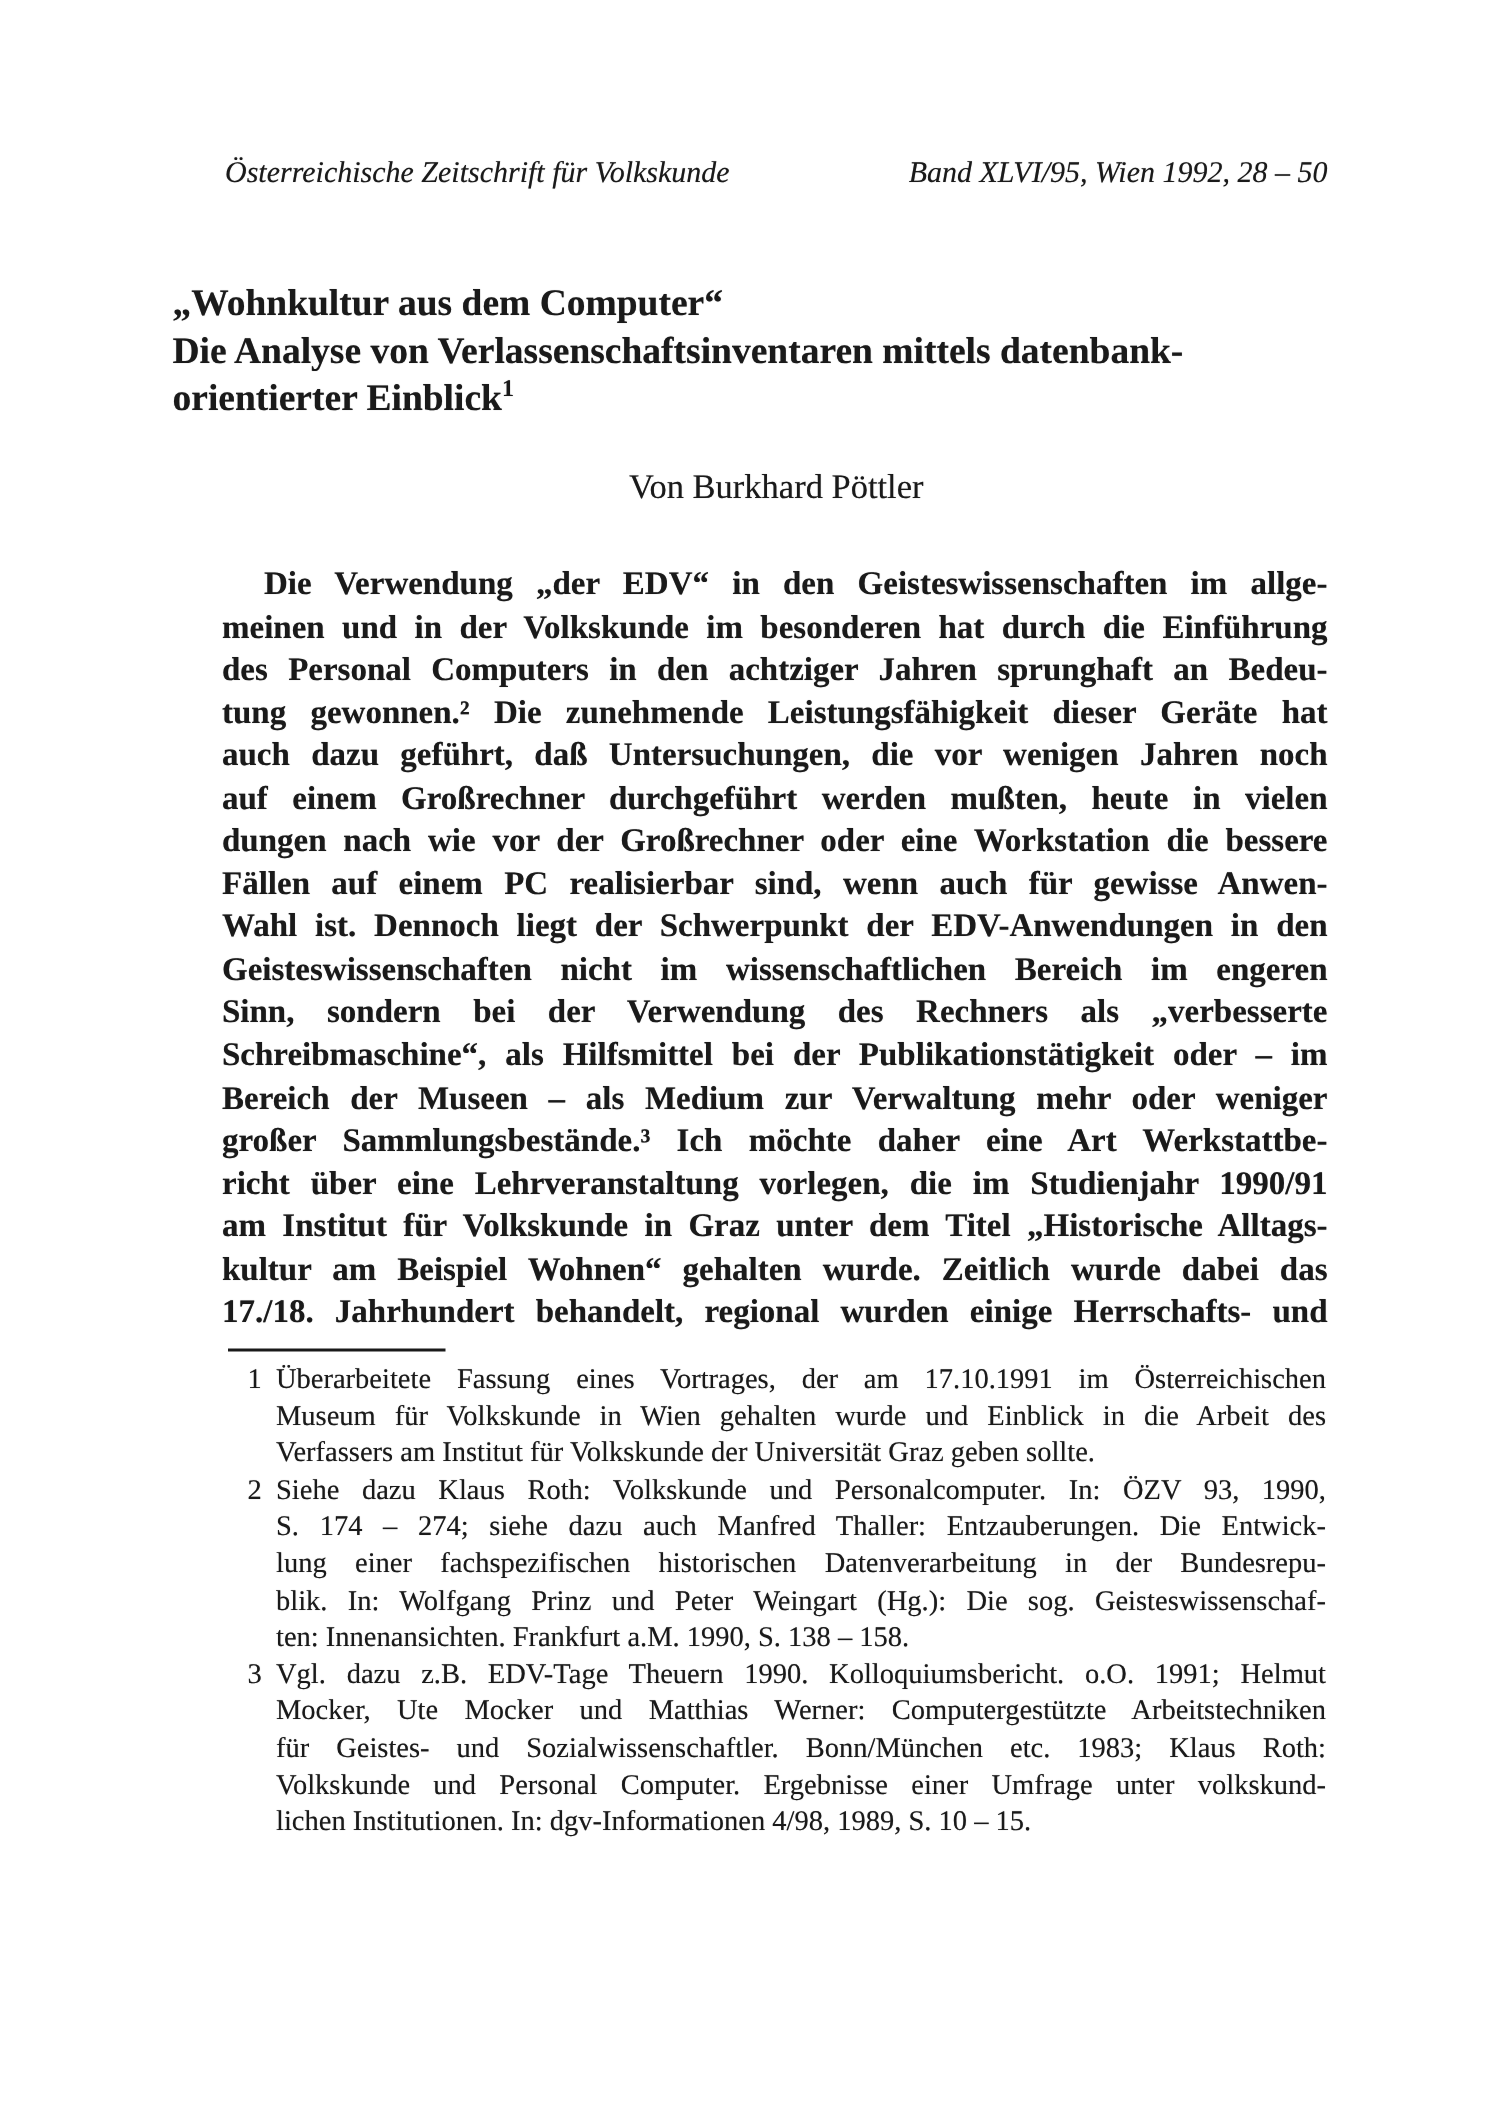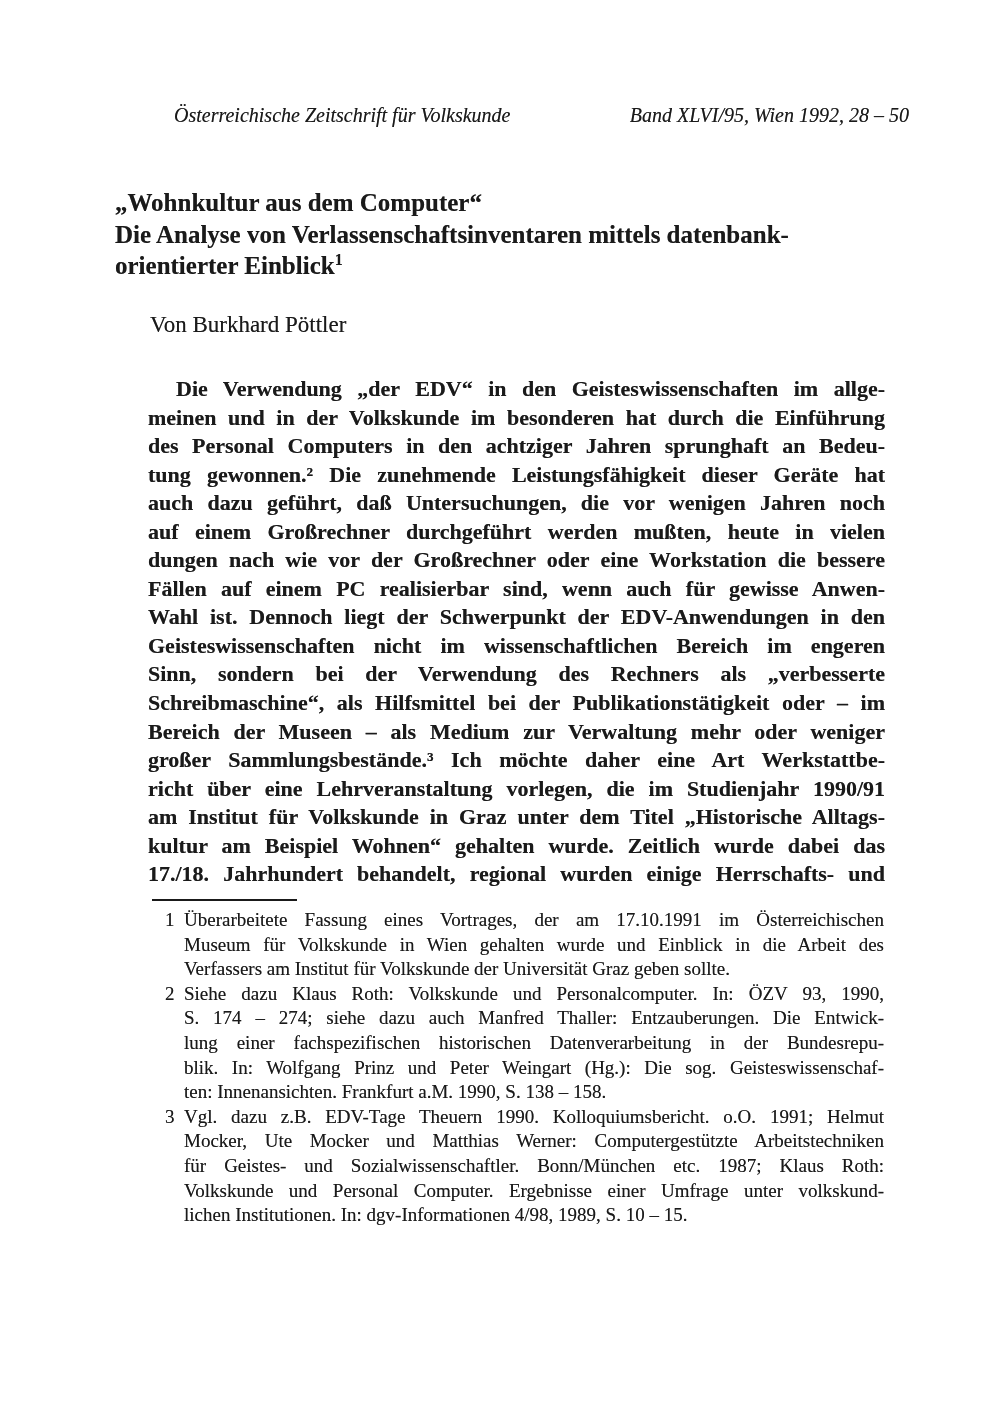--- a/index.html
+++ b/index.html
@@ -14,39 +14,39 @@
     text-shadow: 0 0 0.5px rgba(20,20,20,0.55);
   }
   .journal-header {
     position: absolute;
     left: 150px; top: 102px; width: 735px;
     display: flex; justify-content: space-between;
     font-style: italic;
     font-size: 20px;
     line-height: 26px;
     white-space: nowrap;
-    margin-left: 24px;
   }
   .article-title {
     position: absolute;
     left: 115px; top: 187px; width: 805px;
     text-align: left;
     font-weight: 700;
     font-size: 25px;
     line-height: 31.5px;
     white-space: nowrap;
   }
   .article-title sup {
     font-size: 16px;
     vertical-align: 9px;
     line-height: 0;
   }
   .author-byline {
     position: absolute;
     left: 150px; top: 311px; width: 735px;
+    text-align: center;
     font-size: 23px;
     line-height: 27px;
   }
   .article-body {
     position: absolute;
     left: 148px; top: 375px; width: 737px;
     font-size: 22px;
     font-weight: bold;
   }
   .article-body .bl {
@@ -137,19 +137,19 @@
       <div class="fn-line">Siehe dazu Klaus Roth: Volkskunde und Personalcomputer. In: ÖZV 93, 1990,</div>
       <div class="fn-line">S. 174 – 274; siehe dazu auch Manfred Thaller: Entzauberungen. Die Entwick-</div>
       <div class="fn-line">lung einer fachspezifischen historischen Datenverarbeitung in der Bundesrepu-</div>
       <div class="fn-line">blik. In: Wolfgang Prinz und Peter Weingart (Hg.): Die sog. Geisteswissenschaf-</div>
       <div class="fn-line end">ten: Innenansichten. Frankfurt a.M. 1990, S. 138 – 158.</div>
     </div>
     <div class="footnote">
       <span class="fn-num">3</span>
       <div class="fn-line">Vgl. dazu z.B. EDV-Tage Theuern 1990. Kolloquiumsbericht. o.O. 1991; Helmut</div>
       <div class="fn-line">Mocker, Ute Mocker und Matthias Werner: Computergestützte Arbeitstechniken</div>
-      <div class="fn-line">für Geistes- und Sozialwissenschaftler. Bonn/München etc. 1987; Klaus Roth:</div>
+      <div class="fn-line">für Geistes- und Sozialwissenschaftler. Bonn/München etc. 1983; Klaus Roth:</div>
       <div class="fn-line">Volkskunde und Personal Computer. Ergebnisse einer Umfrage unter volkskund-</div>
       <div class="fn-line end">lichen Institutionen. In: dgv-Informationen 4/98, 1989, S. 10 – 15.</div>
     </div>
   </div>
 
 </div>
 
 </body></html>

